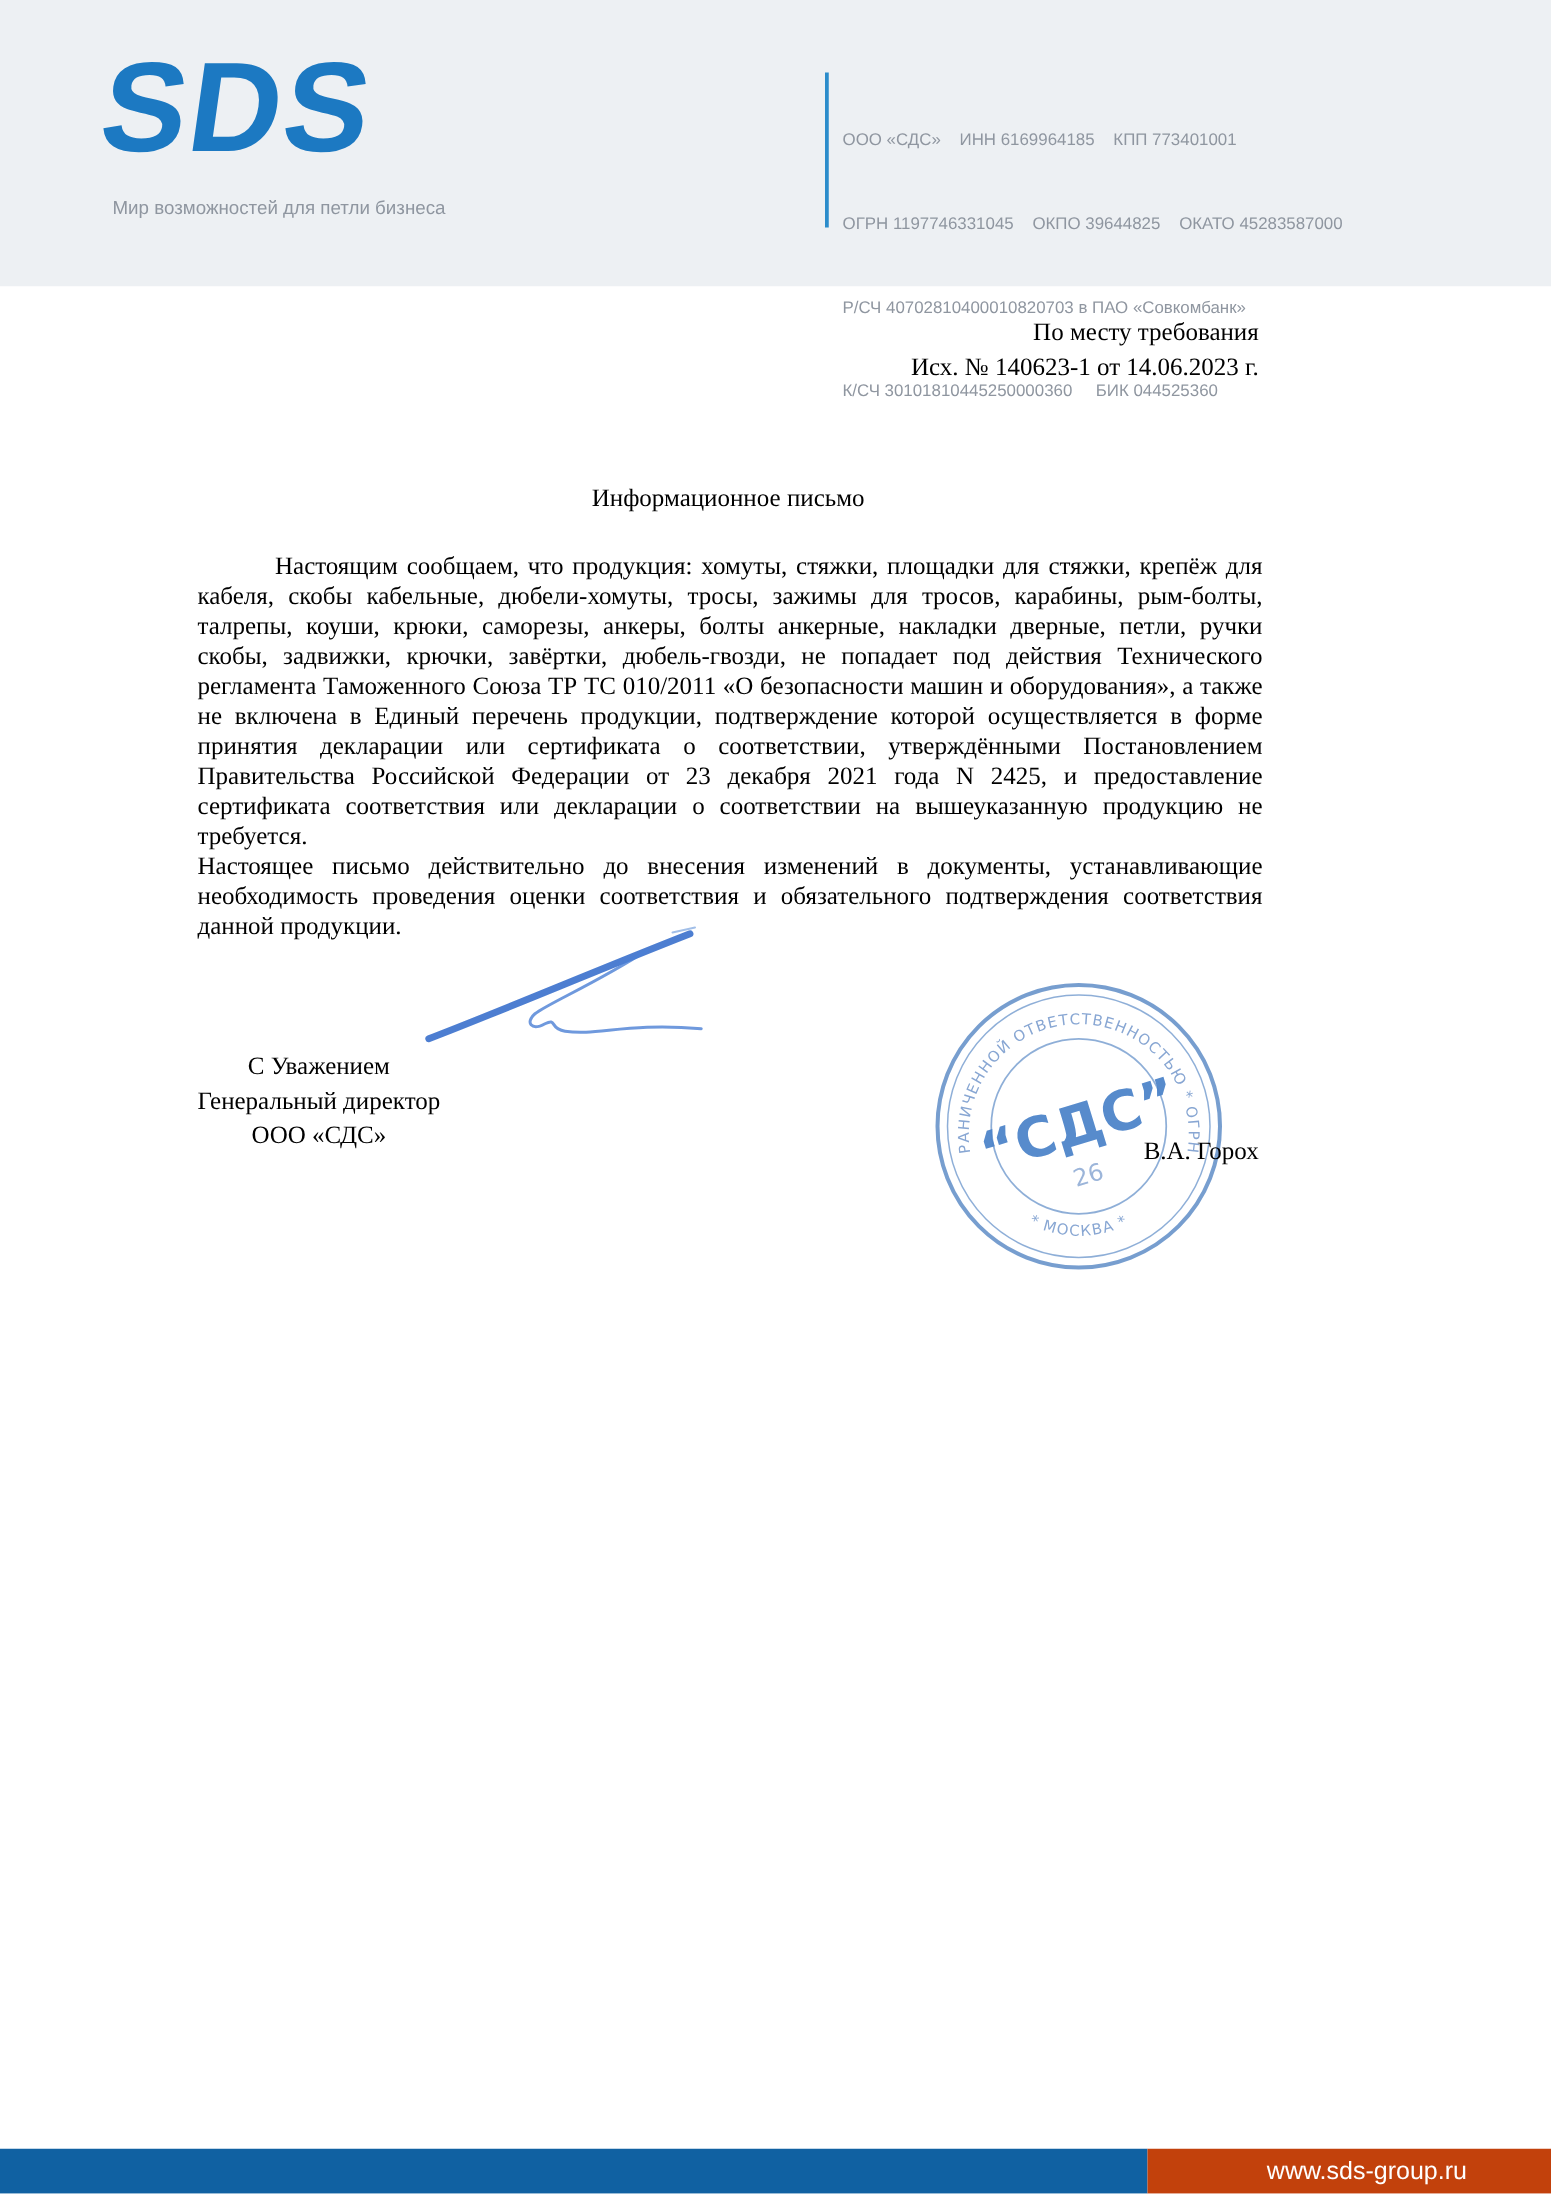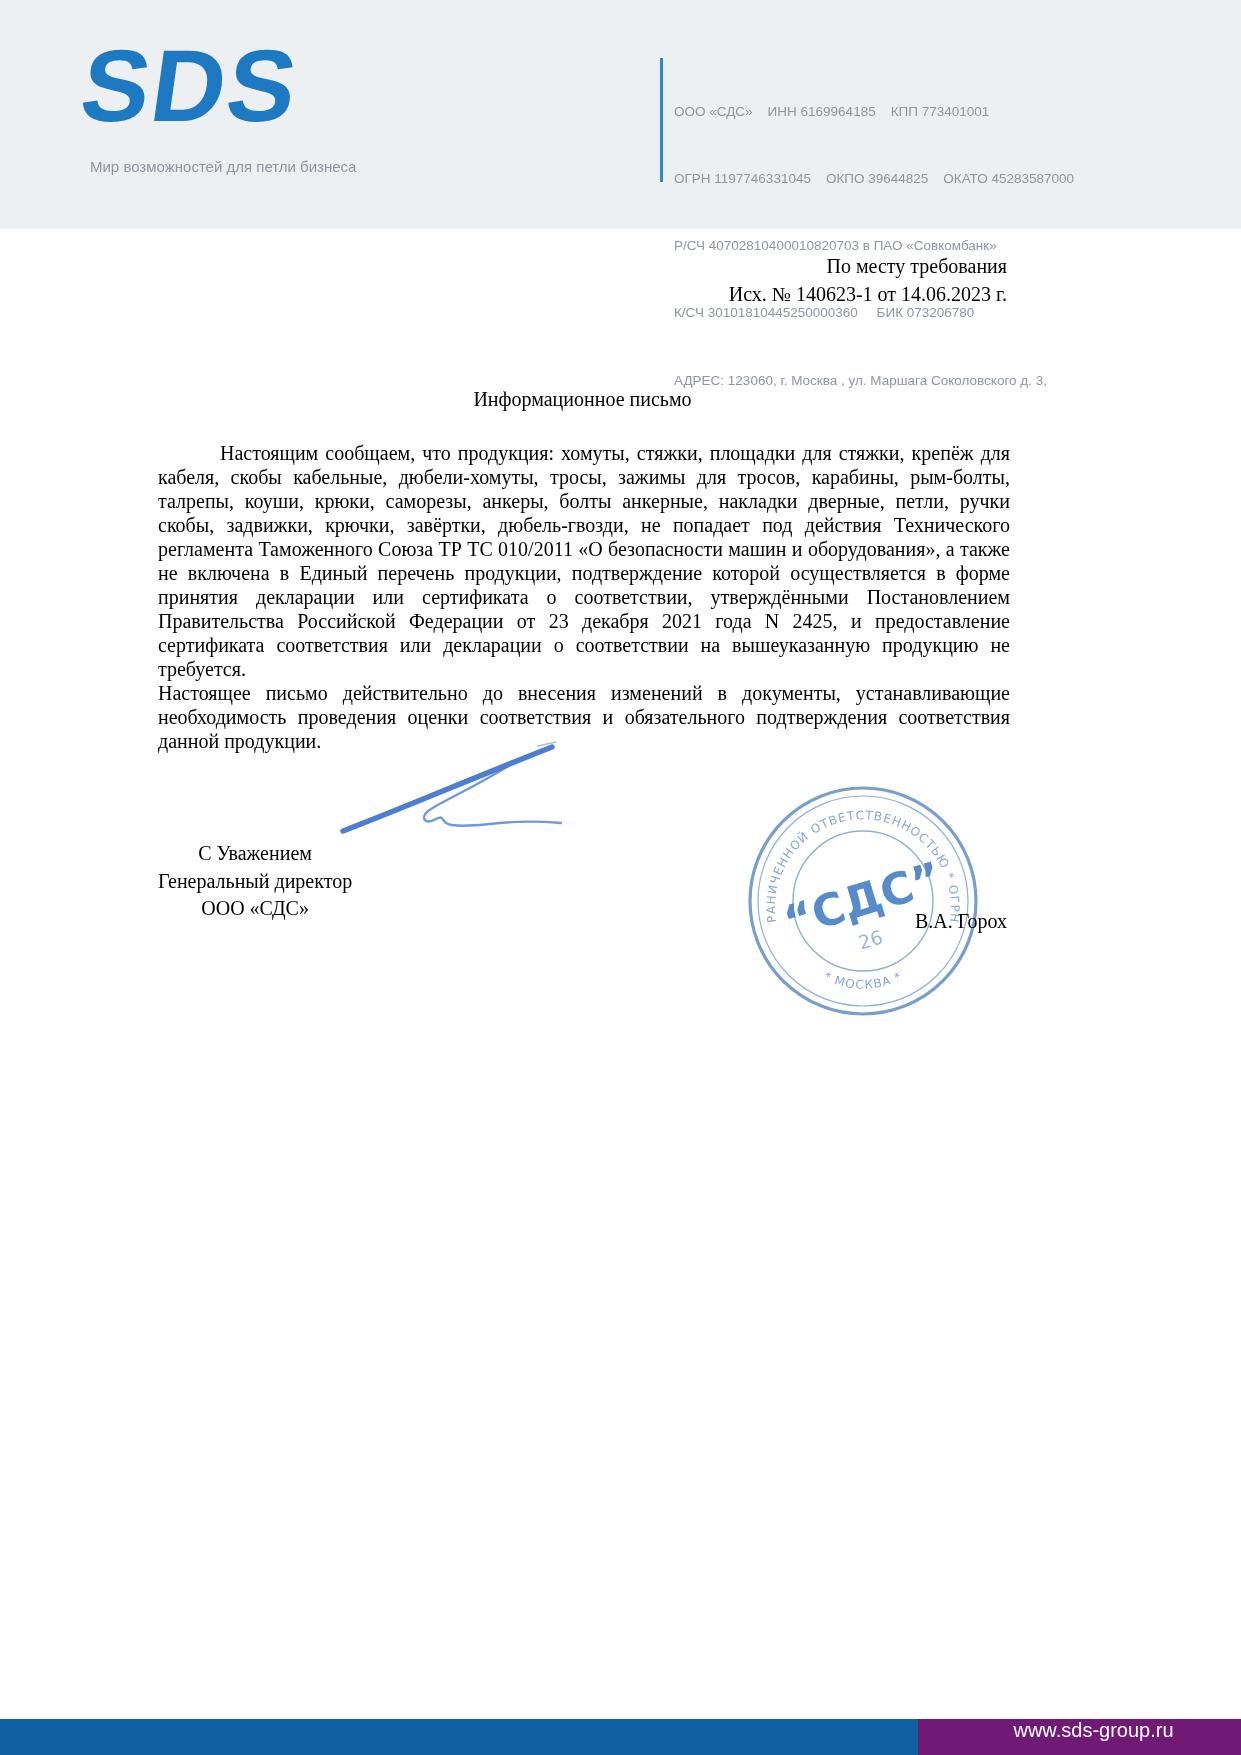--- a/index.html
+++ b/index.html
@@ -122,22 +122,23 @@
     left: 0; bottom: 0;
     width: 1241px; height: 36px;
     display: flex;
   }
   .footer-left {
     width: 918px; height: 100%;
     background: #1061a2;
   }
   .footer-right {
     flex: 1; height: 100%;
-    background: #701a75;
+    background: #c2410c;
     display: flex;
+    align-items: center;
     justify-content: center;
     padding-left: 28px;
   }
   .footer-url {
     font-family: "Liberation Sans", sans-serif;
     font-size: 20px;
     color: #ffffff;
   }
 </style>
 </head>
@@ -146,22 +147,21 @@
 <div class="page">
 
   <div class="header-band">
     <div class="logo-text">SDS</div>
     <div class="logo-tagline">Мир возможностей для петли бизнеса</div>
     <div class="info-divider"></div>
     <div class="company-info">
       <div>ООО «СДС»    ИНН 6169964185    КПП 773401001</div>
       <div>ОГРН 1197746331045    ОКПО 39644825    ОКАТО 45283587000</div>
       <div>Р/СЧ 40702810400010820703 в ПАО «Совкомбанк»</div>
-      <div>К/СЧ 30101810445250000360     БИК 073206780</div>
-      <div>АДРЕС: 123060, г. Москва , ул. Маршага Соколовского д. 3,</div>
+      <div>К/СЧ 30101810445250000360     БИК 044525360</div>
     </div>
   </div>
 
   <div class="ref-block">
     <div>По месту требования</div>
     <div>Исх. № 140623-1 от 14.06.2023 г.</div>
   </div>
 
   <div class="letter-title">Информационное письмо</div>
 

